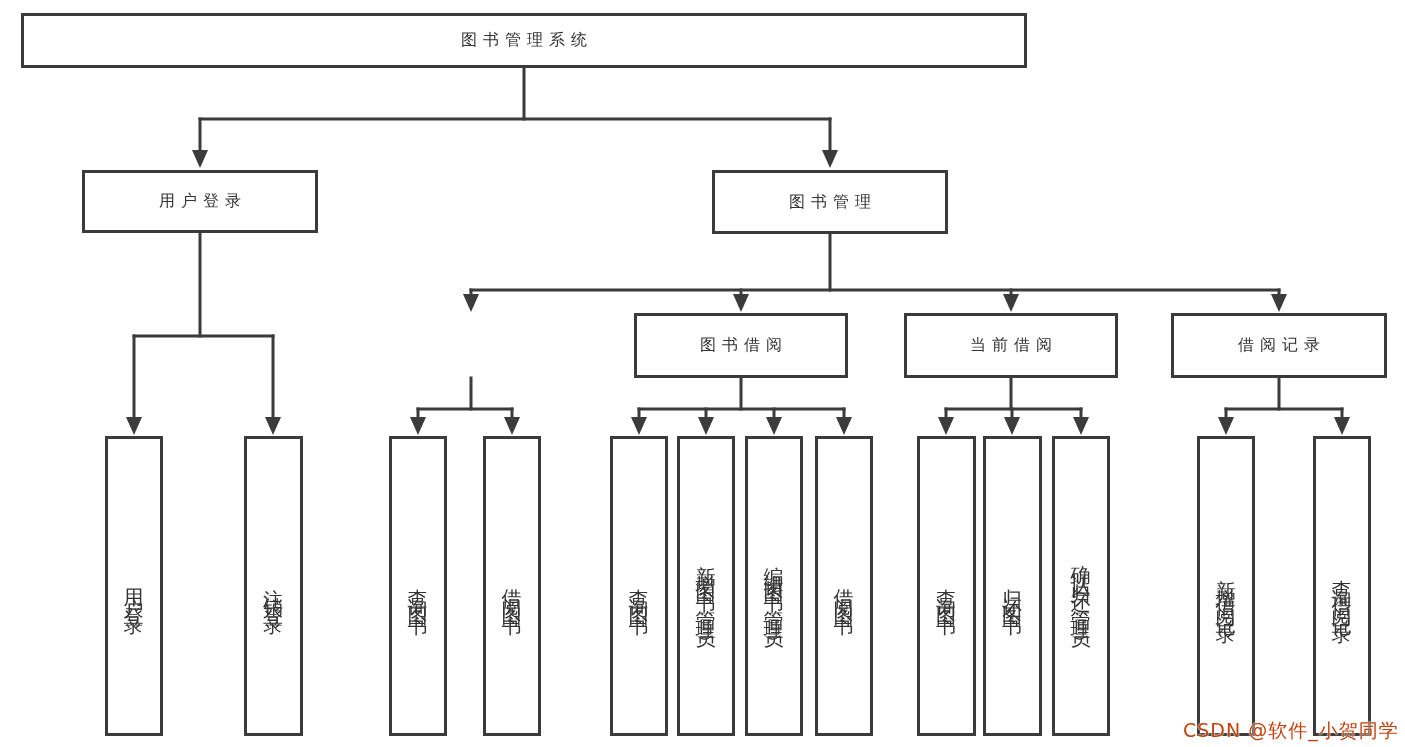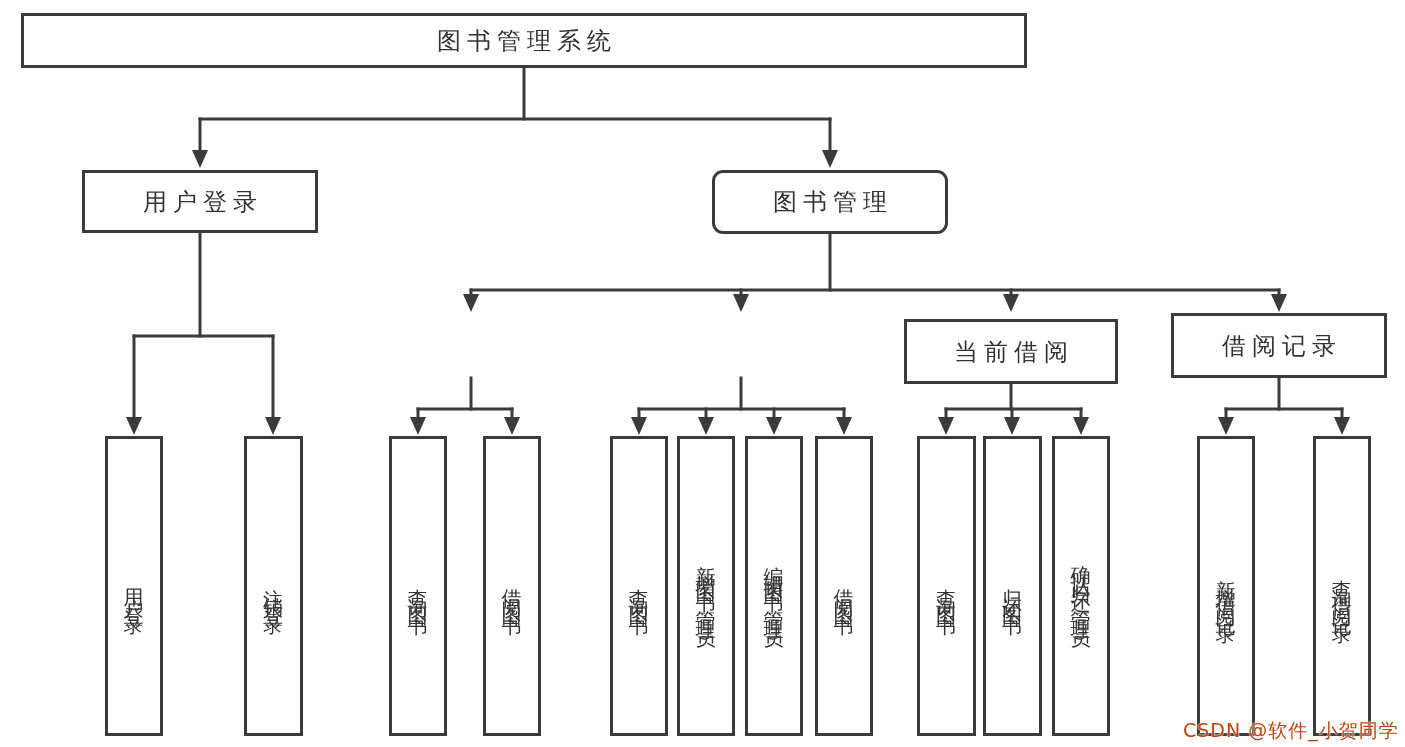--- a/index.html
+++ b/index.html
@@ -25,21 +25,21 @@
     position: absolute;
     box-sizing: border-box;
     border: 3px solid #3b3b3b;
     background: #ffffff;
     display: flex;
     align-items: center;
     justify-content: center;
     z-index: 2;
   }
   .hbox span {
-    font-size: 24px;
+    font-size: 16px;
     color: #333333;
     letter-spacing: 6px;
     margin-right: -6px; 
     white-space: nowrap;
   }
   .vbox {
     position: absolute;
     box-sizing: border-box;
     top: 436px;
     height: 300px;
@@ -146,25 +146,28 @@
     </g>
   </svg>
 
   <div class="hbox" style="left:21px; top:13px; width:1006px; height:55px;">
     <span>图书管理系统</span>
   </div>
 
   <div class="hbox" style="left:82px; top:170px; width:236px; height:63px;">
     <span>用户登录</span>
   </div>
-  <div class="hbox" style="left:712px; top:170px; width:236px; height:64px;border-radius:11px;">
+  <div class="hbox" style="left:712px; top:170px; width:236px; height:64px;">
     <span>图书管理</span>
   </div>
 
-  <div class="hbox" style="left:904px; top:313px; width:214px; height:65px;margin-top:6px;">
+  <div class="hbox" style="left:634px; top:313px; width:214px; height:65px;">
+    <span>图书借阅</span>
+  </div>
+  <div class="hbox" style="left:904px; top:313px; width:214px; height:65px;">
     <span>当前借阅</span>
   </div>
   <div class="hbox" style="left:1171px; top:313px; width:216px; height:65px;align-items:center;">
     <span>借阅记录</span>
   </div>
 
   <div class="vbox" style="left:105px; width:58px;">
     <span>用户登录</span>
   </div>
   <div class="vbox" style="left:244px; width:59px;">

